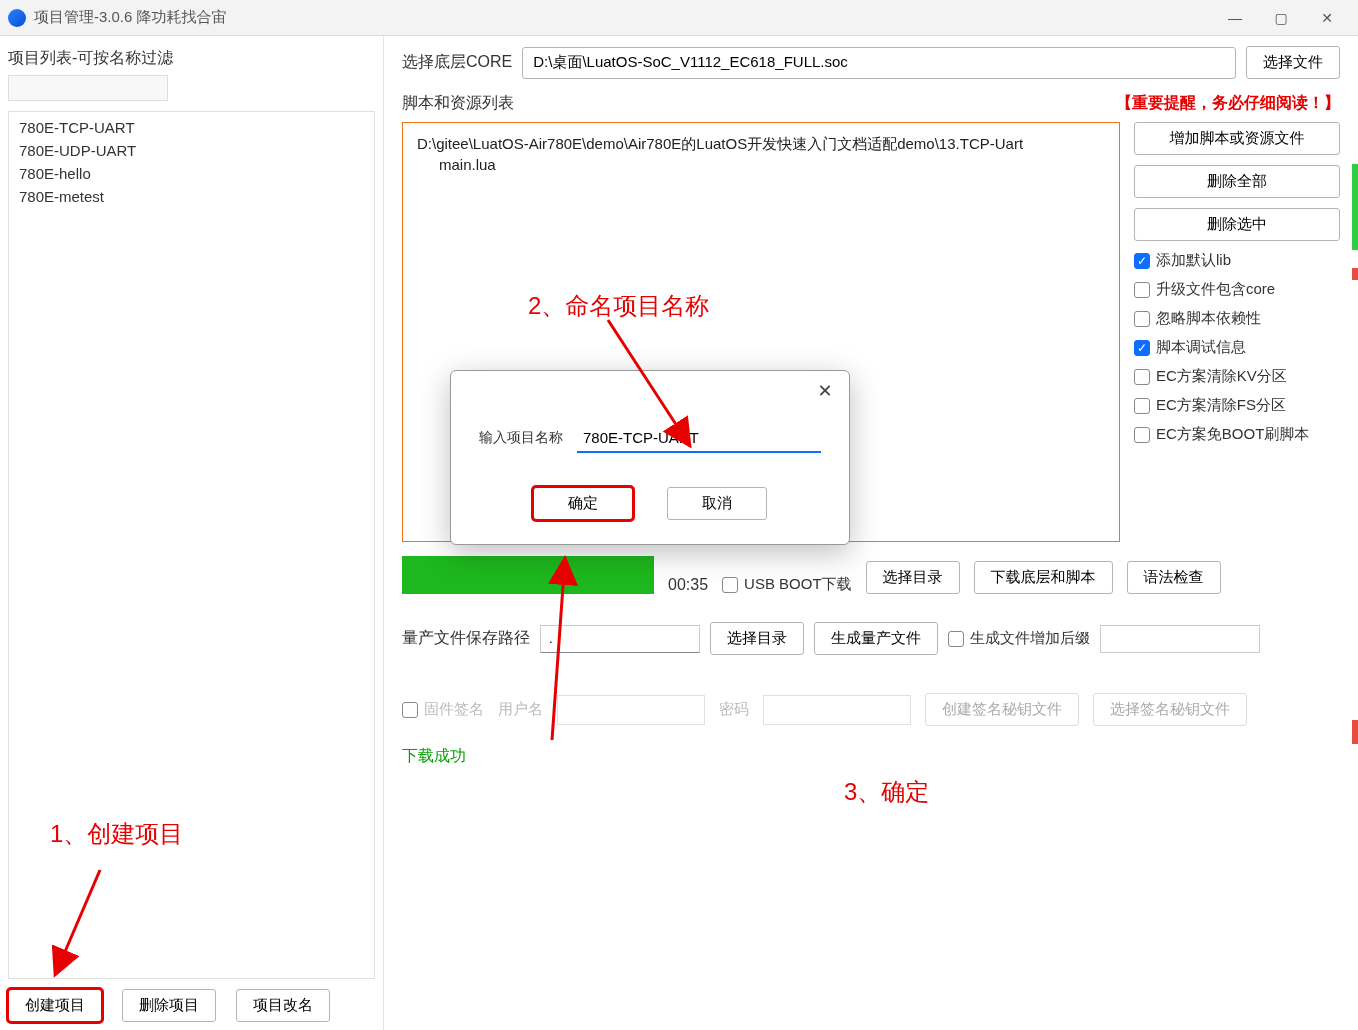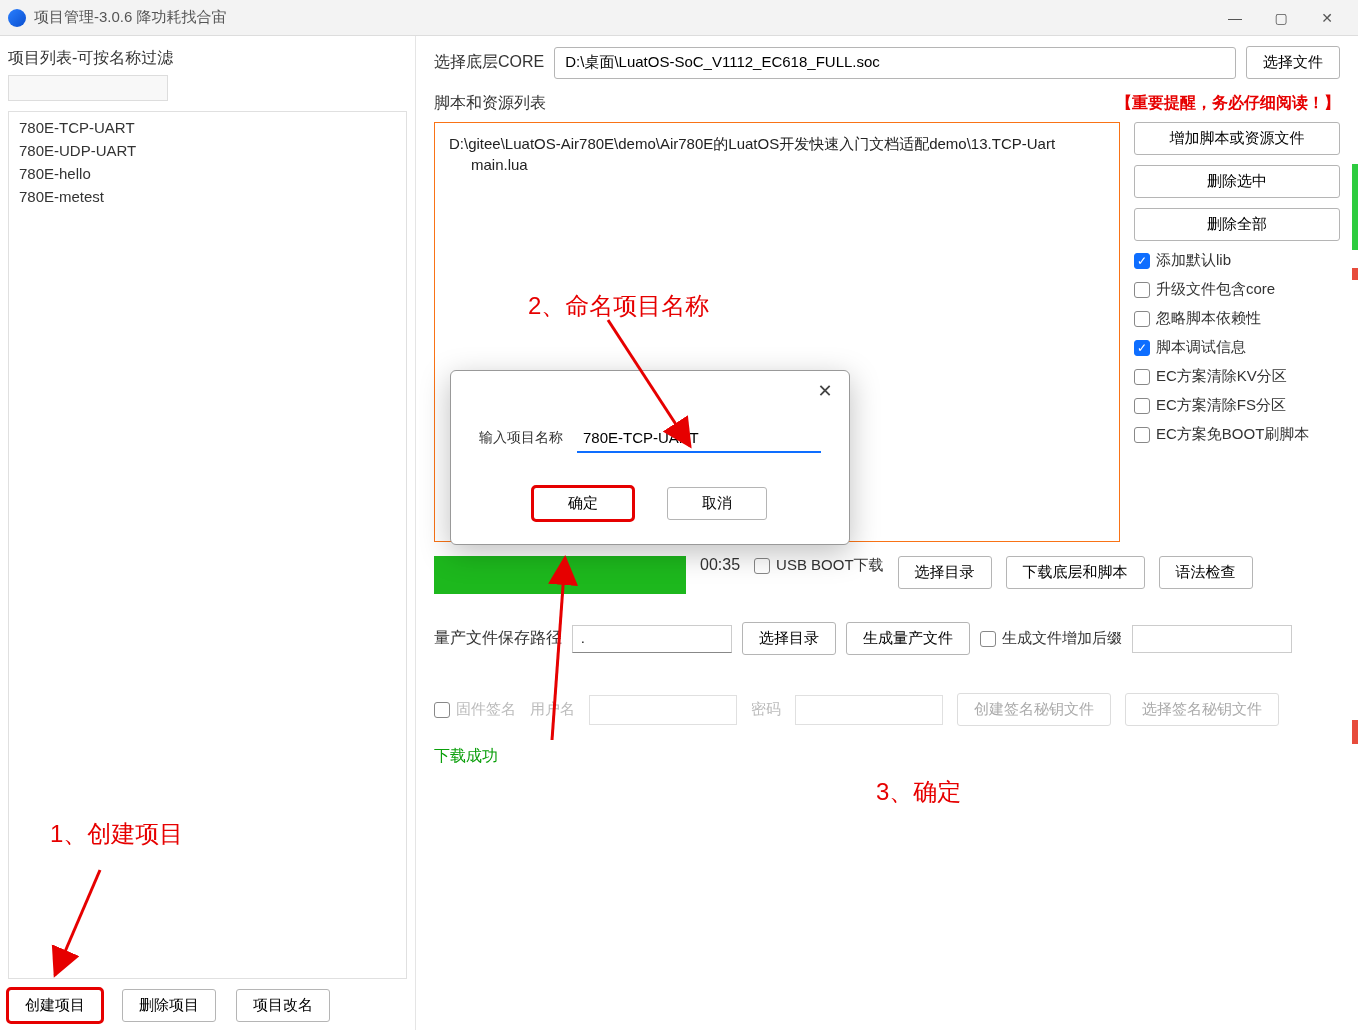--- a/index.html
+++ b/index.html
@@ -6,21 +6,21 @@
 body { background: #fff; font-size: 14px; color: #333; width: 1358px; height: 1030px; overflow: hidden; position: relative; }
 
 .titlebar { height: 36px; background: #f3f3f3; display: flex; align-items: center; padding: 0 8px; border-bottom: 1px solid #ddd; }
 .titlebar .app-icon { width: 18px; height: 18px; border-radius: 50%; background: linear-gradient(135deg,#2a7fff,#0a4fcf); margin-right: 8px; }
 .titlebar .title { color: #555; font-size: 15px; flex: 1; }
 .titlebar .win-btns { display: flex; gap: 0; }
 .titlebar .win-btn { width: 46px; height: 30px; display: flex; align-items: center; justify-content: center; color: #555; font-size: 14px; }
 
 .main { display: flex; height: calc(100% - 36px); }
 
-.sidebar { width: 416px; border-right: 1px solid #e5e5e5; display: flex; flex-direction: column; padding: 6px 8px 8px 8px; position: relative; }
+.sidebar { width: 384px; border-right: 1px solid #e5e5e5; display: flex; flex-direction: column; padding: 6px 8px 8px 8px; position: relative; }
 .sidebar-title { font-size: 16px; color: #333; margin: 6px 0 6px 0; }
 .filter-input { width: 160px; height: 26px; border: 1px solid #ddd; background: #f8f8f8; margin-bottom: 10px; padding: 0 6px; }
 .proj-list { flex: 1; border: 1px solid #e0e0e0; background: #fff; padding: 4px 0; overflow: auto; }
 .proj-item { padding: 3px 10px; font-size: 15px; color: #333; cursor: pointer; }
 .annot1 { position: absolute; left: 50px; bottom: 180px; color: #e60000; font-size: 24px; }
 .proj-btns { display: flex; gap: 20px; margin-top: 10px; }
 .btn { border: 1px solid #b5b5b5; background: #fff; padding: 6px 16px; font-size: 15px; border-radius: 3px; cursor: pointer; white-space: nowrap; }
 .btn.highlight { outline: 3px solid #e60000; outline-offset: -1px; }
 
 .content { flex: 1; padding: 10px 18px 10px 18px; position: relative; display: flex; flex-direction: column; }
@@ -37,21 +37,21 @@
 .tree-root { color: #222; line-height: 1.5; }
 .tree-child { margin-left: 22px; color: #222; }
 
 .right-col { width: 206px; display: flex; flex-direction: column; gap: 10px; }
 .right-col .btn { width: 100%; text-align: center; }
 .chk-row { display: flex; align-items: center; gap: 6px; font-size: 15px; }
 .chk { width: 16px; height: 16px; border: 1px solid #888; border-radius: 3px; display: inline-flex; align-items: center; justify-content: center; background: #fff; }
 .chk.checked { background: #0e6eff; border-color: #0e6eff; }
 .chk.checked::after { content: "✓"; color: #fff; font-size: 12px; line-height: 1; }
 
-.progress-row { display: flex; align-items: flex-start; gap: 14px; margin-top: 14px; }
+.progress-row { display: flex; align-items: flex-end; gap: 14px; margin-top: 14px; }
 .progress { width: 252px; height: 38px; background: #1db81d; }
 .time-lbl { font-size: 16px; }
 
 .row2 { display: flex; align-items: center; gap: 10px; margin-top: 28px; }
 .path-input { width: 160px; height: 28px; border: 1px solid #ccc; border-bottom: 1px solid #888; padding: 0 8px; background: #fff; }
 .suffix-input { width: 160px; height: 28px; border: 1px solid #ccc; padding: 0 8px; background: #fff; }
 
 .annot3 { position: absolute; left: 460px; top: 740px; color: #e60000; font-size: 24px; }
 
 .row3 { display: flex; align-items: center; gap: 14px; margin-top: 34px; }
@@ -129,22 +129,22 @@
       <span class="warn-text">【重要提醒，务必仔细阅读！】</span>
     </div>
 
     <div class="mid-area">
       <div class="file-tree">
         <div class="tree-root">D:\gitee\LuatOS-Air780E\demo\Air780E的LuatOS开发快速入门文档适配demo\13.TCP-Uart</div>
         <div class="tree-child">main.lua</div>
       </div>
       <div class="right-col">
         <button class="btn">增加脚本或资源文件</button>
+        <button class="btn">删除全部</button>
         <button class="btn">删除选中</button>
-        <button class="btn">删除全部</button>
         <div class="chk-row">
             <span class="chk checked"></span>
             <span>添加默认lib</span>
           </div>
         <div class="chk-row">
             <span class="chk"></span>
             <span>升级文件包含core</span>
           </div>
         <div class="chk-row">
             <span class="chk"></span>

